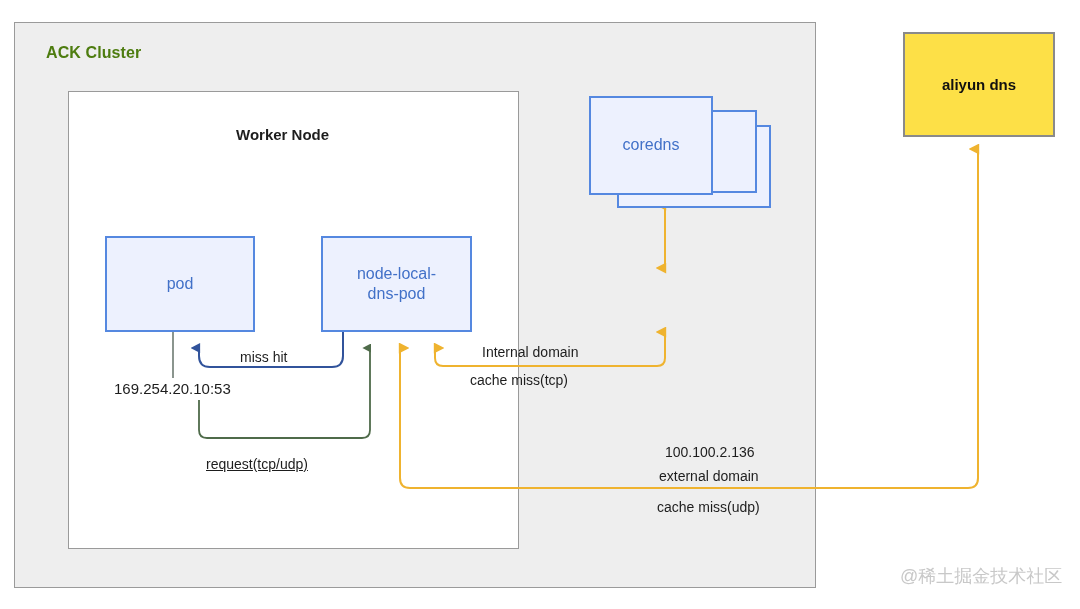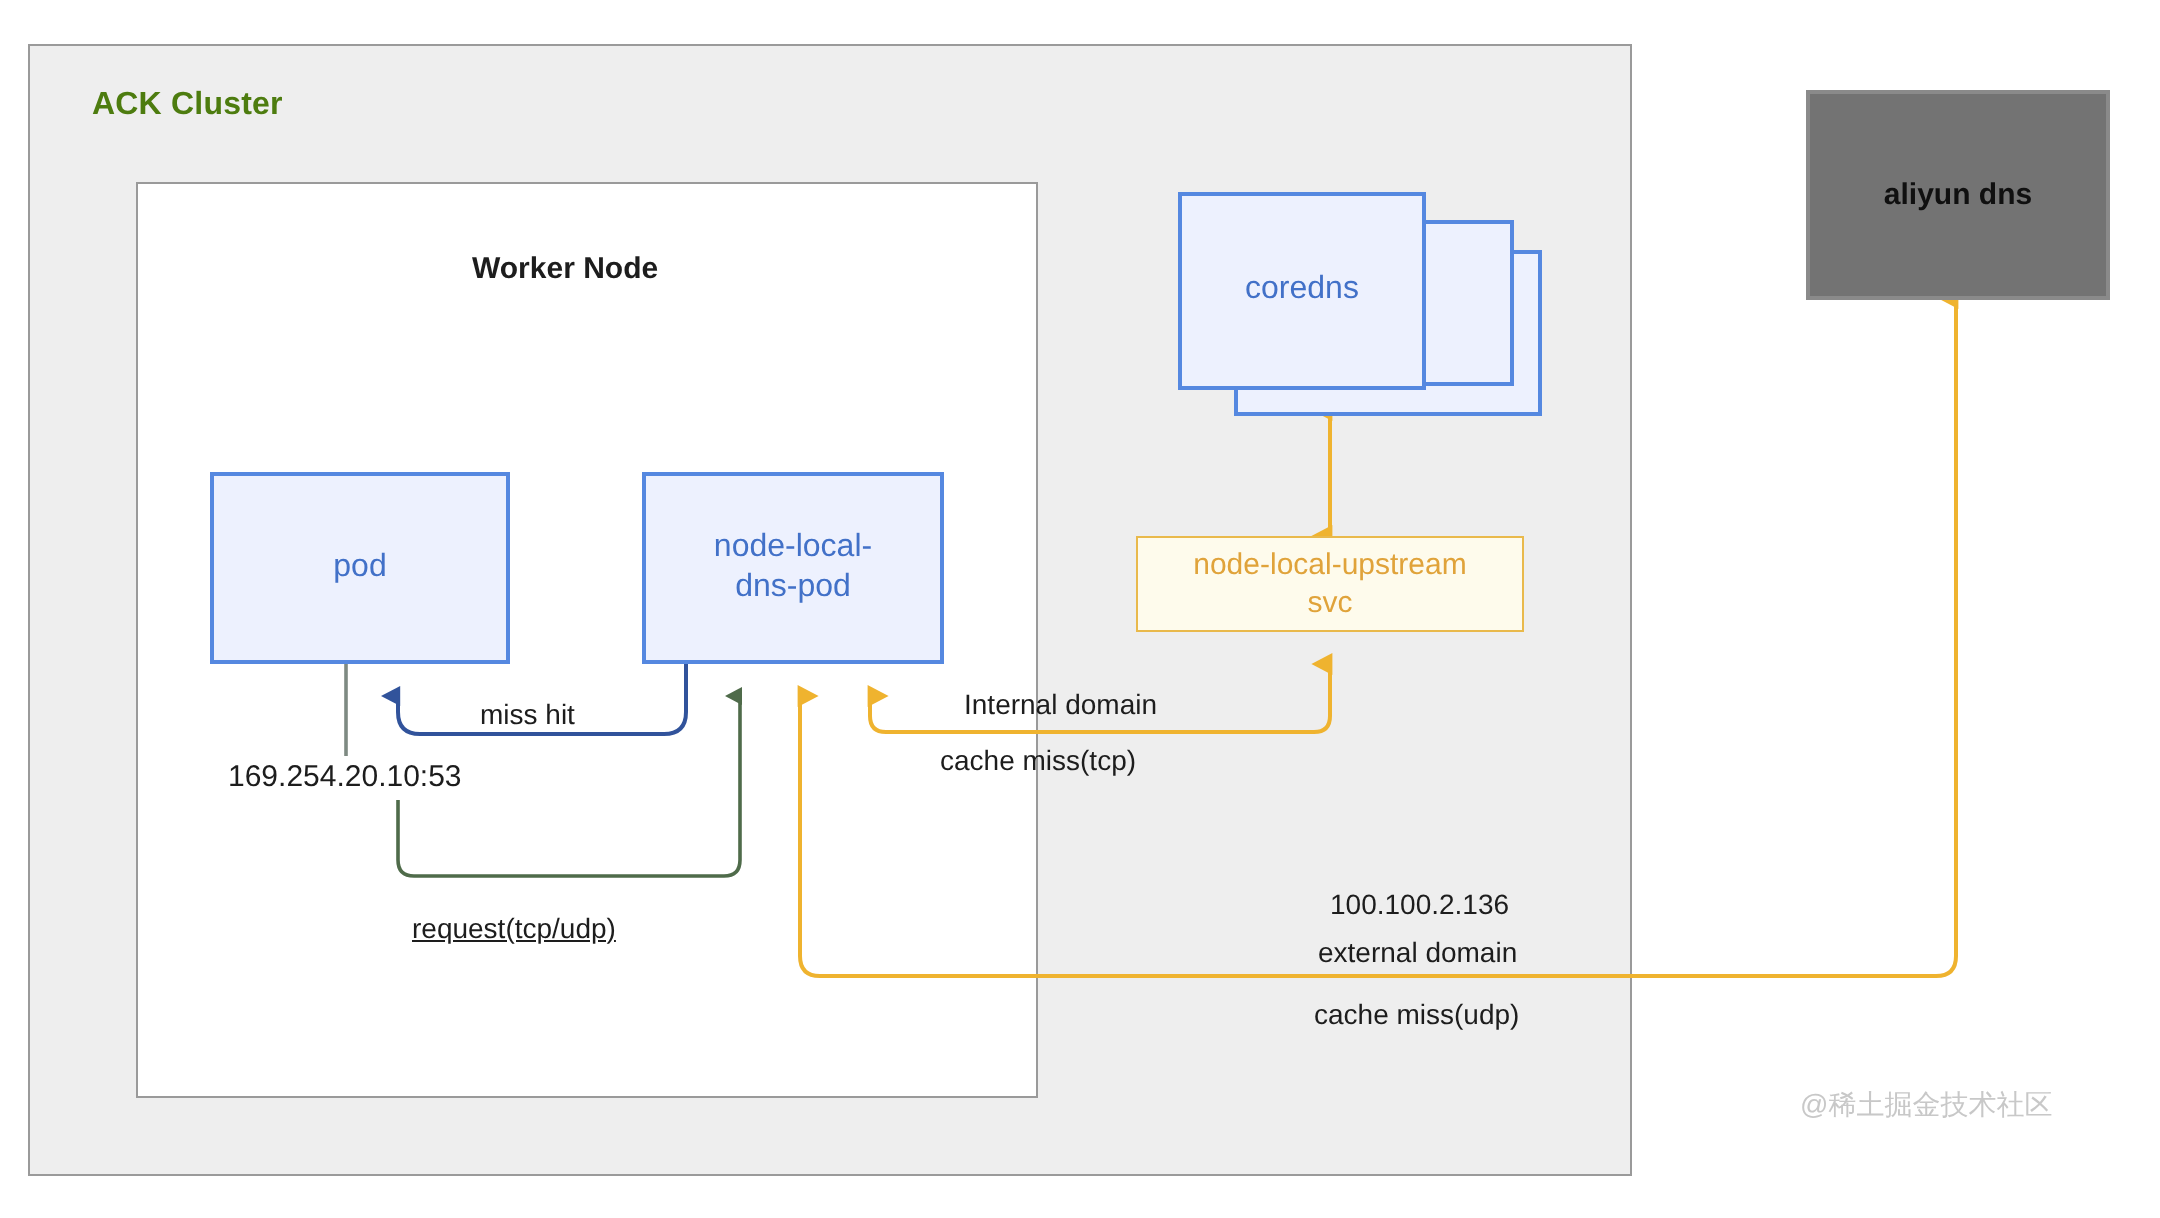--- a/index.html
+++ b/index.html
@@ -32,33 +32,33 @@
   
   #coredns-back2{left:617px;top:125px;width:154px;height:83px;}
   #coredns-back1{left:603px;top:110px;width:154px;height:83px;}
   #coredns-front{left:589px;top:96px;width:124px;height:99px;}
   
   #upstream-svc{left:568px;top:268px;width:194px;height:48px;
     background:#FEFBEC;border:1.6px solid #E9B94B;color:#E0A33A;font-size:15px;
     flex-direction:column;}
   
   #aliyun-dns{left:903px;top:32px;width:152px;height:105px;
-    background:#737373;border:2.2px solid #8A8A8A;color:#101010;
-    font-size:15px;font-weight:bold;margin-top:13px;}
+    background:#fde047;border:2.2px solid #8A8A8A;color:#101010;
+    font-size:15px;font-weight:bold;}
   
   .lbl{position:absolute;color:#1d1d1d;font-size:14px;white-space:nowrap;}
   #lbl-cache-hit{left:240px;top:349px;}
   #lbl-ip-local{left:114px;top:380px;font-size:15px;}
   #lbl-request{left:206px;top:456px;text-decoration:underline;}
   #lbl-internal-domain{left:482px;top:344px;}
   #lbl-cache-miss-tcp{left:470px;top:372px;}
   #lbl-ip-ext{left:665px;top:444px;}
   #lbl-ext-domain{left:659px;top:468px;}
   #lbl-cache-miss-udp{left:657px;top:499px;}
-  #watermark{position:absolute;left:900px;top:544px;font-size:14px;
+  #watermark{position:absolute;left:900px;top:564px;font-size:18px;
     color:#C8C8C8;white-space:nowrap;}
 </style>
 </head>
 <body>
 
 <div id="stage">
 
   <div class="node" id="ack-cluster"></div>
   <div id="ack-cluster-label">ACK Cluster</div>
 
@@ -100,24 +100,20 @@
 
   <div class="node bluebox" id="pod-box">pod</div>
 
   <div class="node bluebox" id="nld-box">
     <span>
       <span>node-local-</span><br>
       <span>dns-pod</span>
     </span>
   </div>
 
-  <div class="node" id="upstream-svc">
-    <span>node-local-upstream</span>
-    <span>svc</span>
-  </div>
 
   <div class="node" id="aliyun-dns">aliyun dns</div>
 
   <div class="lbl" id="lbl-cache-hit">miss hit</div>
   <div class="lbl" id="lbl-ip-local">169.254.20.10:53</div>
   <div class="lbl" id="lbl-request">request(tcp/udp)</div>
   <div class="lbl" id="lbl-internal-domain">Internal domain</div>
   <div class="lbl" id="lbl-cache-miss-tcp">cache miss(tcp)</div>
   <div class="lbl" id="lbl-ip-ext">100.100.2.136</div>
   <div class="lbl" id="lbl-ext-domain">external domain</div>

